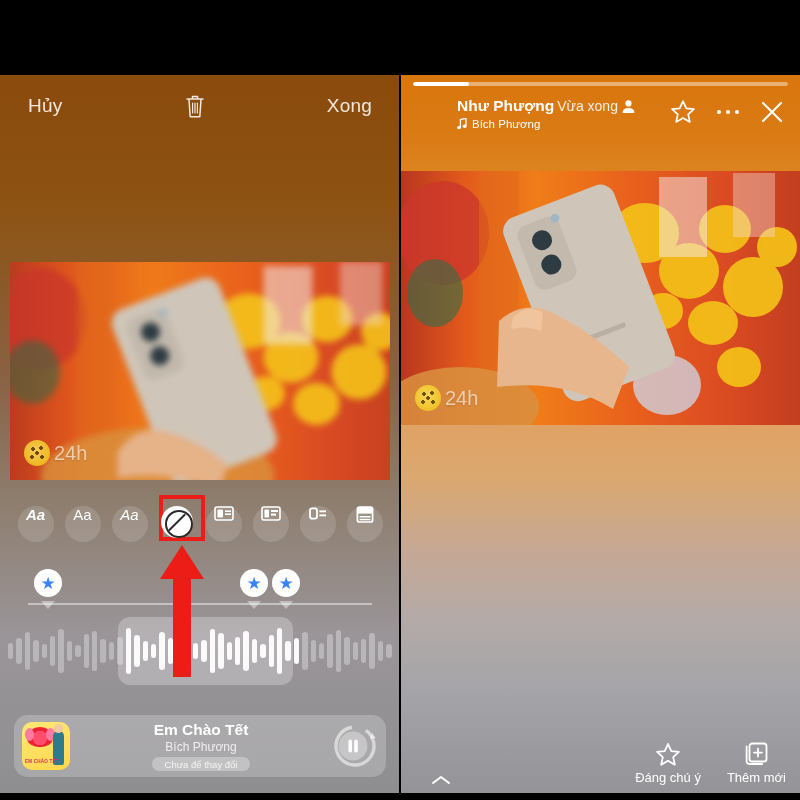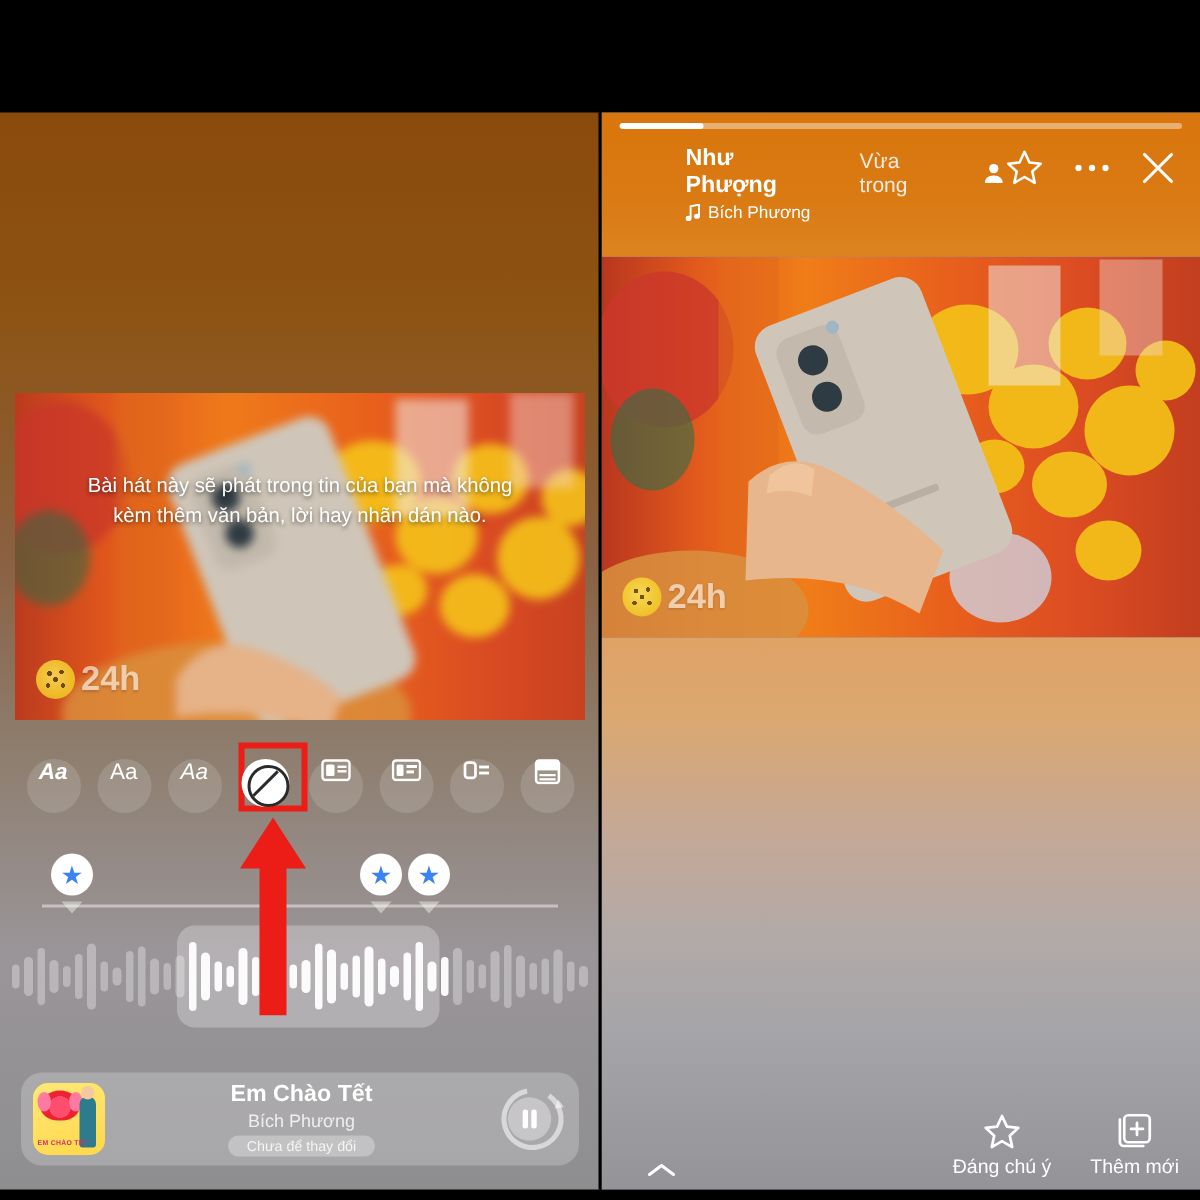--- a/index.html
+++ b/index.html
@@ -36,21 +36,21 @@
   }
   .wm { position:absolute; left: 14px; bottom: 14px; display:flex; align-items:center; gap:4px; opacity:.82;}
   .wm-dot { width: 26px; height: 26px; border-radius: 50%; background: radial-gradient(circle at 45% 42%, #ffe95c 0%, #f6d32a 62%, #e8c014 100%); position:relative; }
   .wm-dot::after{ content:""; position:absolute; left:6px; top:6px; width:14px; height:14px;
     background:
       radial-gradient(circle 1.6px at 3px 3px,#5a4a00 99%,transparent),
       radial-gradient(circle 1.6px at 11px 2px,#5a4a00 99%,transparent),
       radial-gradient(circle 1.6px at 7px 7px,#5a4a00 99%,transparent),
       radial-gradient(circle 1.6px at 2px 11px,#5a4a00 99%,transparent),
       radial-gradient(circle 1.6px at 12px 11px,#5a4a00 99%,transparent);}
-  .wm-txt { color:#fff; font-size: 23px; font-weight: 700; opacity:.72; text-shadow:0 1px 2px rgba(0,0,0,.3);text-align:right; }
+  .wm-txt { color:#fff; font-size: 20px; font-weight: 400; opacity:.72; text-shadow:0 1px 2px rgba(0,0,0,.3);text-align:right; }
 
   
   .l-toolbar { position:absolute; left: 0; top: 418px; width: 400px; height: 62px;
                display:flex; align-items:center; justify-content:center; gap: 11px; }
   .tool { width: 36px; height: 36px; border-radius: 50%;
           background: rgba(255,255,255,.14);
           display:flex; align-items:flex-start; justify-content:center;
           color:#fff; position:relative; }
   .tool.sel-wrap { background: transparent; }
   .tool .aa { font-size: 15px; font-weight: 700; color:#fff; }
@@ -109,21 +109,21 @@
   .r-grad { position:absolute; left:0; top: 350px; width: 399px; height: 368px;
             background: linear-gradient(180deg,#e0a265 0%,#dba86f 14%,#c6a894 34%,#b2aaa8 54%,#a5a4a8 72%,#949498 100%); }
   .r-topbar { position:absolute; left:0; top:0; width:399px; height:96px;
               background: linear-gradient(180deg,#d9760d 0%,#da7a13 60%,#dc8320 100%); }
   .prog-wrap { position:absolute; left: 12px; right: 12px; top: 7px; height: 3.5px;
                background: rgba(255,255,255,.42); border-radius: 2px; overflow:hidden; }
   .prog-fill { height:100%; background:#fff; border-radius:2px; }
   .r-head { position:absolute; left: 0; top: 22px; width: 399px; padding: 0 16px;
             display:flex; align-items:flex-start; }
   .r-head-left { flex: 1 1 auto; padding-left: 40px; }
-  .r-name-row { display:flex; align-items:center; gap:21px; }
+  .r-name-row { display:flex; align-items:center; gap:3px; }
   .r-name { color:#fff; font-size: 15.5px; font-weight: 700; }
   .r-time { color:#f7ece2; font-size: 14px; }
   .r-song { display:flex; align-items:center; gap: 5px; margin-top: 3px; }
   .r-song-t { color:#fff; font-size: 11.5px; }
   .r-actions { display:flex; align-items:center; gap: 20px; padding-top: 2px; }
 
   
   .r-bottom { position:absolute; left:0; bottom: 0; width: 399px; height: 72px;
               display:flex; align-items:flex-end; padding: 0 14px 8px 14px; }
   .rb-left { flex: 1 1 auto; }
@@ -134,20 +134,30 @@
 
   svg { display:block; }
 </style>
 </head>
 <body>
 
 <div class="screen">
 
   <div class="panel panel-left">
 
+    <div class="l-header">
+      <div class="btn-txt">Hủy</div>
+      <div class="trash">
+        <svg width="22" height="26" viewBox="0 0 22 26">
+          <path d="M3 6h16M8.5 6V3.6h5V6M5 6.5l1.2 17.2h9.6L17 6.5" fill="none" stroke="#f2e8df" stroke-width="1.5" stroke-linecap="round" stroke-linejoin="round"></path>
+          <path d="M8.6 10v10M11 10v10M13.4 10v10" stroke="#f2e8df" stroke-width="1.2" stroke-linecap="round"></path>
+        </svg>
+      </div>
+      <div class="btn-txt">Xong</div>
+    </div>
 
     <div class="l-photo">
       <div class="photo-bg">
         <svg width="380" height="218" viewBox="0 0 380 218" preserveAspectRatio="none">
           <defs>
             <linearGradient id="lbg" x1="0" y1="0" x2="1" y2="0">
               <stop offset="0%" stop-color="#b5351f"></stop>
                 <stop offset="18%" stop-color="#e0571c"></stop>
               <stop offset="38%" stop-color="#ef7a1a"></stop>
                 <stop offset="62%" stop-color="#e8601c"></stop>
@@ -174,21 +184,20 @@
           <g transform="rotate(-21 190 110)">
             <rect x="128" y="28" width="108" height="176" rx="14" fill="#cfc6b9"></rect>
             <rect x="140" y="40" width="40" height="62" rx="10" fill="#c2b9ac"></rect>
             <circle cx="160" cy="58" r="9" fill="#2f3b42"></circle>
               <circle cx="160" cy="82" r="9" fill="#2f3b42"></circle>
             <circle cx="178" cy="45" r="4" fill="#9fb7c4"></circle>
           </g>
           <path d="M112 186 q20 -30 52 -18 q34 12 52 30 l-8 24 q-40 -20 -96 -12 z" fill="#e6b288"></path>
         </svg>
       </div>
-      <div class="photo-overlay-text">Bài hát này sẽ phát trong tin của bạn mà không kèm thêm văn bản, lời hay nhãn dán nào.</div>
       <div class="wm">
         <div class="wm-dot"></div>
         <div class="wm-txt">24h</div>
       </div>
     </div>
 
     <div class="l-toolbar">
       <div class="tool">
         <span class="aa i">Aa</span>
       </div>
@@ -381,21 +390,21 @@
 
     <div class="r-topbar">
       <div class="prog-wrap">
         <div class="prog-fill" id="progFill" style="width: 15%;"></div>
       </div>
 
       <div class="r-head">
         <div class="r-head-left">
           <div class="r-name-row">
             <span class="r-name">Như Phượng</span>
-            <span class="r-time">Vừa trong</span>
+            <span class="r-time">Vừa xong</span>
             <span>
               <svg width="15" height="15" viewBox="0 0 15 15">
                   <circle cx="7.5" cy="4.4" r="3.1" fill="#fff"></circle>
                   <path d="M1.6 14 q0-5 5.9-5 t5.9 5 z" fill="#fff"></path>
                 </svg>
             </span>
           </div>
           <div class="r-song">
             <span>
               <svg width="10" height="12" viewBox="0 0 10 12">

